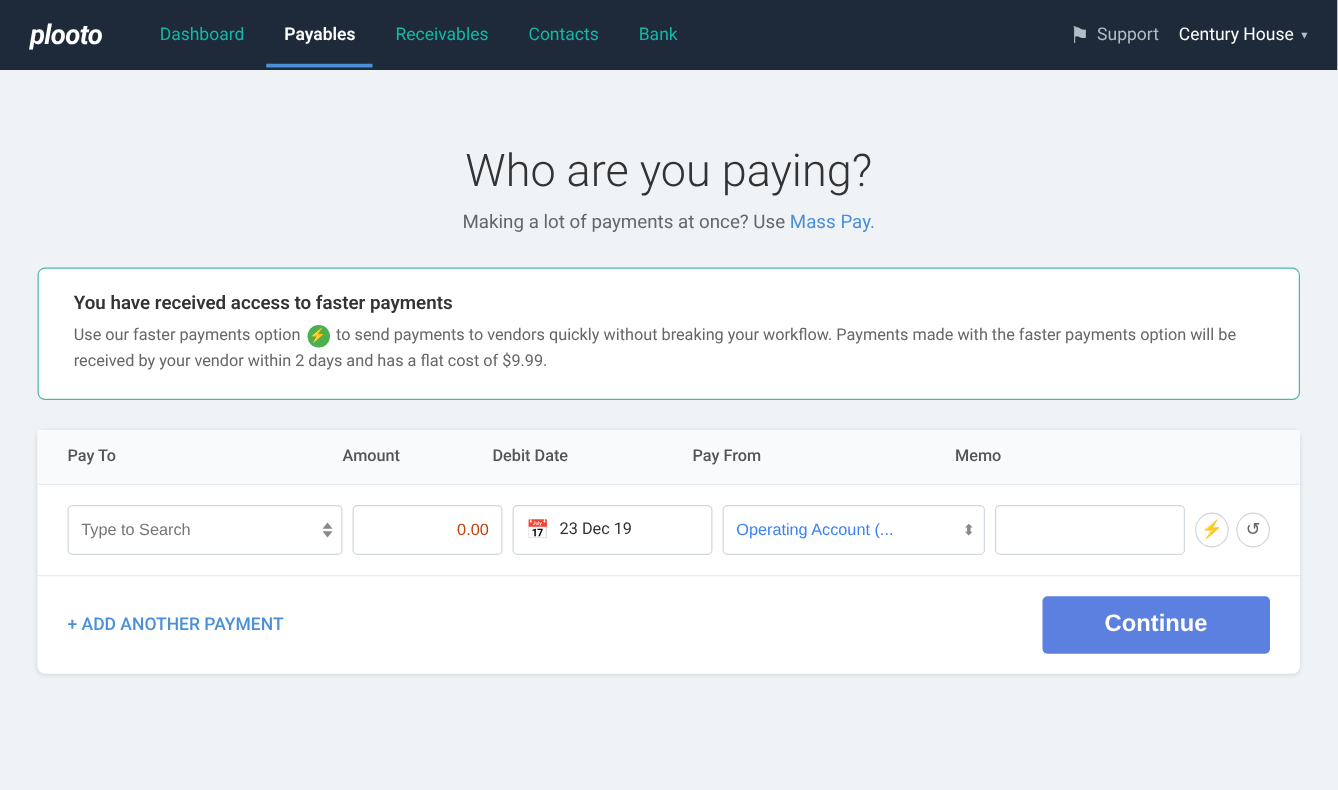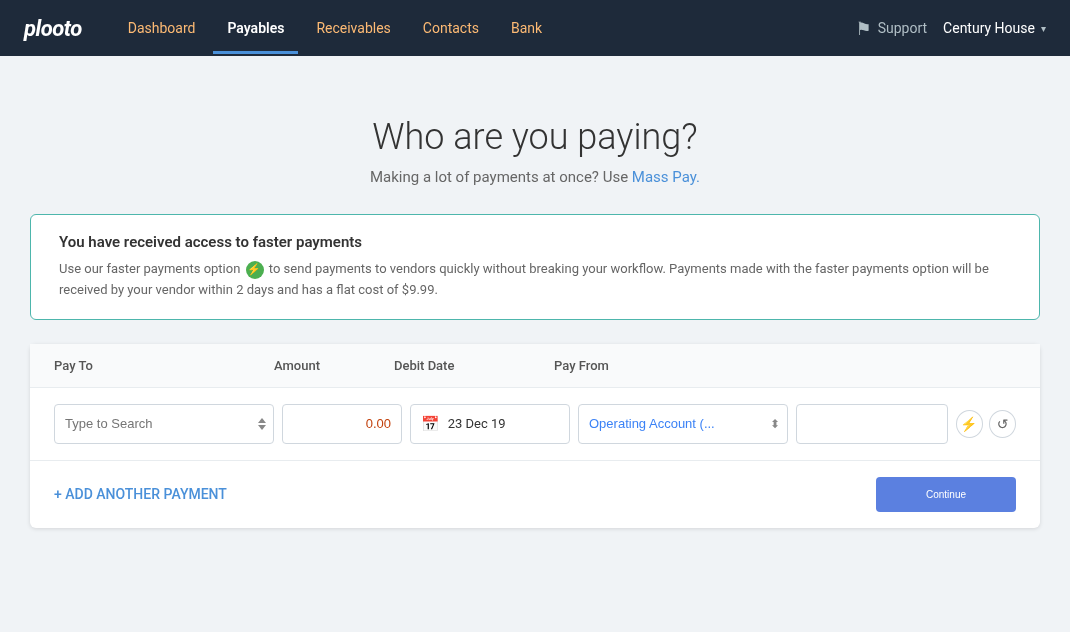--- a/index.html
+++ b/index.html
@@ -28,21 +28,21 @@
       margin-right: 32px;
       font-style: italic;
     }
     .nav-links {
       display: flex;
       align-items: center;
       gap: 4px;
       flex: 1;
     }
     .nav-link {
-      color: #fdba74;
+      color: #14b8a6;
       text-decoration: none;
       padding: 18px 14px;
       font-size: 14px;
       cursor: pointer;
       position: relative;
     }
     .nav-link.active {
       color: #fff;
       font-weight: 600;
     }
@@ -319,22 +319,22 @@
       cursor: pointer;
       text-decoration: none;
       font-weight: 500;
     }
     .continue-btn {
       background: #5b80e0;
       color: #fff;
       border: none;
       border-radius: 4px;
       padding: 12px 50px;
-      font-size: 10px;
-      font-weight: 400;
+      font-size: 19px;
+      font-weight: 700;
       cursor: pointer;
       transition: background 0.2s;
     }
   </style>
 </head>
 <body>
 
 <nav class="navbar">
   <div class="navbar-logo">plooto</div>
   <div class="nav-links">
@@ -373,20 +373,21 @@
     </div>
   </div>
 
   <div class="payment-card">
 
     <div class="table-header">
       <div class="col-header">Pay To</div>
       <div class="col-header">Amount</div>
       <div class="col-header">Debit Date</div>
       <div class="col-header">Pay From</div>
+      <div class="col-header">Memo</div>
     </div>
 
     <div class="table-row">
 
       <div class="pay-to-select">
         <input type="text" class="pay-to-input" placeholder="Type to Search" style="">
         <div class="pay-to-arrows">
           <div class="arrow-up"></div>
           <div class="arrow-down"></div>
         </div>

